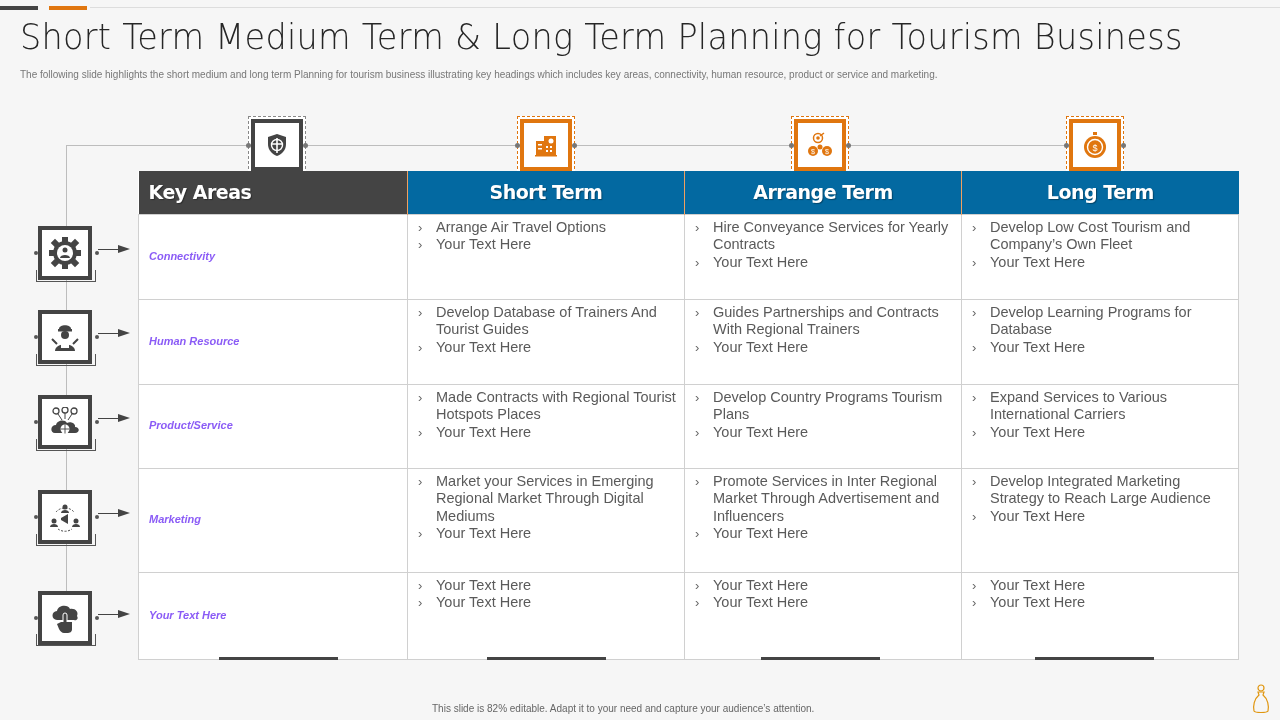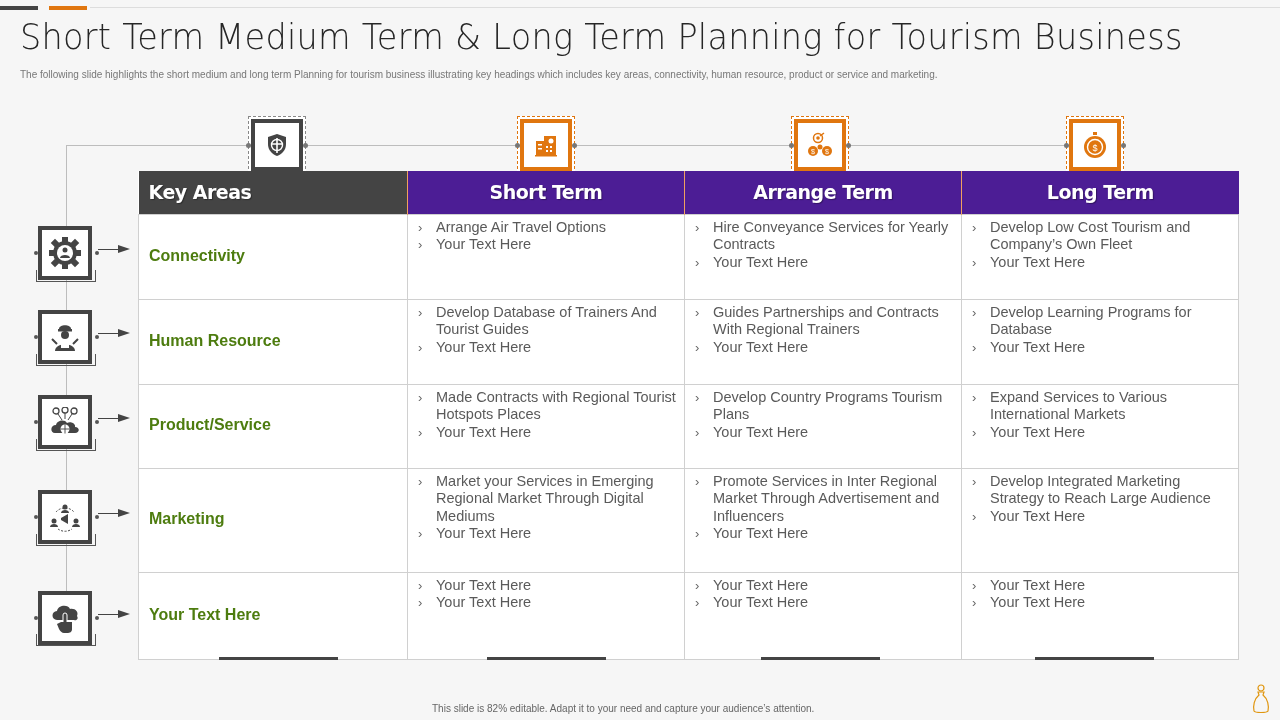--- a/index.html
+++ b/index.html
@@ -22,23 +22,23 @@
   .col-icon .inner { width: 52px; height: 52px; border: 4px solid #444; background: #fff; display: flex; align-items: center; justify-content: center; }
   .col-icon.orange { border-color: #e0760f; }
   .col-icon.orange .inner { border-color: #e0760f; }
   .col-icon .dot { position: absolute; width: 5px; height: 5px; border-radius: 50%; background: #777; top: 26px; }
   .col-icon .dot.l { left: -3px; } .col-icon .dot.r { right: -3px; }
 
   
   .table { position: absolute; left: 138px; top: 171px; width: 1101px; border-collapse: collapse; background: #fff; }
   .table th { height: 43px; font-size: 19px; font-weight: bold; color: #fff; text-shadow: 1px 1px 1px rgba(0,0,0,0.35); font-family: "DejaVu Sans", sans-serif; letter-spacing: -0.5px; }
   .table th.key { background: #444; text-align: left; padding-left: 10px; width: 269px; }
-  .table th.term { background: #4c1d95; text-align: center; border-left: 1px solid #f0a060; width: 277px; }
+  .table th.term { background: #0369a1; text-align: center; border-left: 1px solid #f0a060; width: 277px; }
   .table td { border: 1px solid #d0d0d0; vertical-align: top; }
-  .table td.area { font-size: 16px; font-weight: bold; color: #4d7c0f; vertical-align: middle; padding-left: 10px; padding-bottom: 2px; }
+  .table td.area { font-size: 11px; font-weight: bold; color: #8b5cf6; vertical-align: middle; padding-left: 10px; padding-bottom: 2px; font-style: italic; }
   .table td.cell { padding: 4px 6px 0 10px; font-size: 14.5px; color: #5a5a5a; line-height: 17.5px; }
   .bullet { display: flex; }
   .bullet .chev { width: 18px; flex: none; color: #666; font-size: 13px; }
 
   .row-h0 { height: 85px; } .row-h1 { height: 85px; } .row-h2 { height: 84px; } .row-h3 { height: 104px; } .row-h4 { height: 87px; }
 
   .bottom-accent { position: absolute; top: 657px; height: 3px; width: 119px; background: #444; }
 
   
   .row-icon { position: absolute; left: 38px; width: 54px; height: 54px; border: 4px solid #444; background: #fff; display: flex; align-items: center; justify-content: center; }
@@ -215,21 +215,21 @@
             <span>Develop Country Programs Tourism Plans</span>
           </div>
         <div class="bullet">
             <span class="chev">›</span>
             <span>Your Text Here</span>
           </div>
       </td>
       <td class="cell">
         <div class="bullet">
             <span class="chev">›</span>
-            <span>Expand Services to Various International Markets</span>
+            <span>Expand Services to Various International Carriers</span>
           </div>
         <div class="bullet">
             <span class="chev">›</span>
             <span>Your Text Here</span>
           </div>
       </td>
     </tr>
     <tr class="row-h3">
       <td class="area">Marketing</td>
       <td class="cell">

